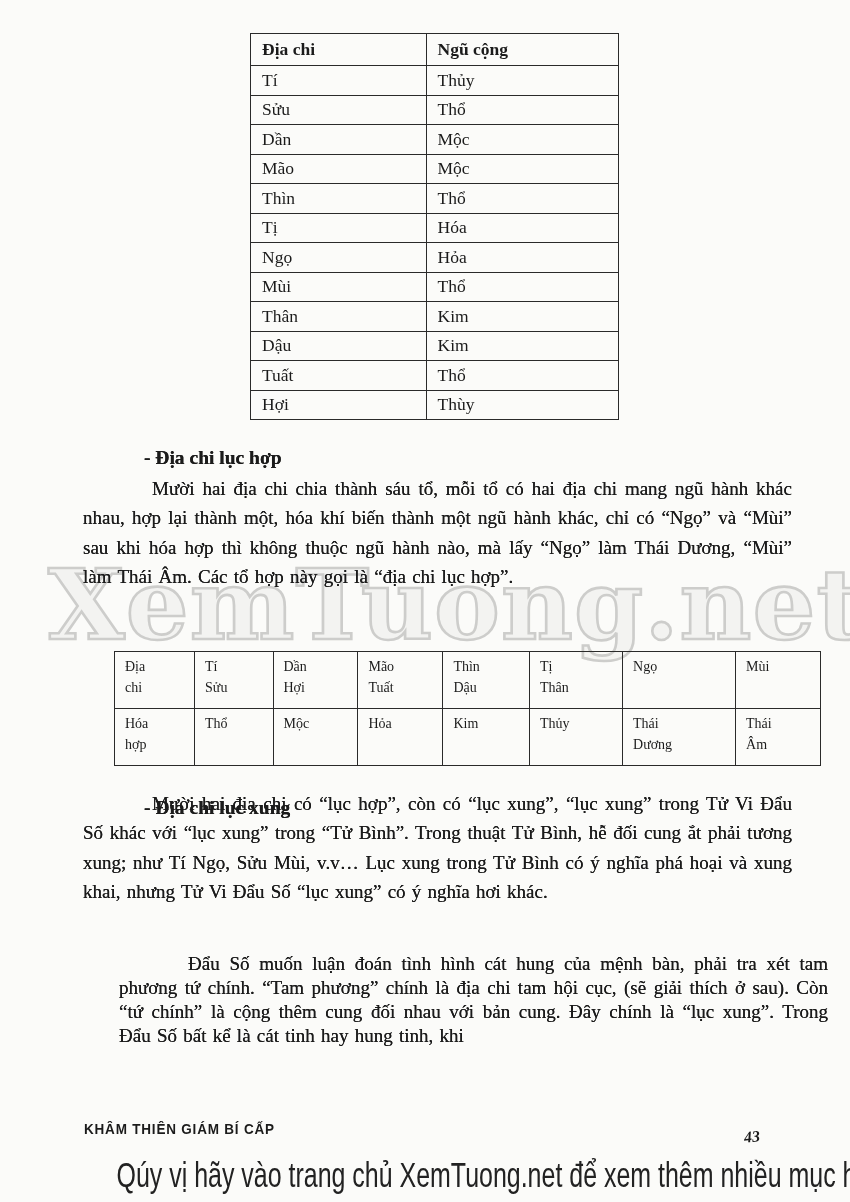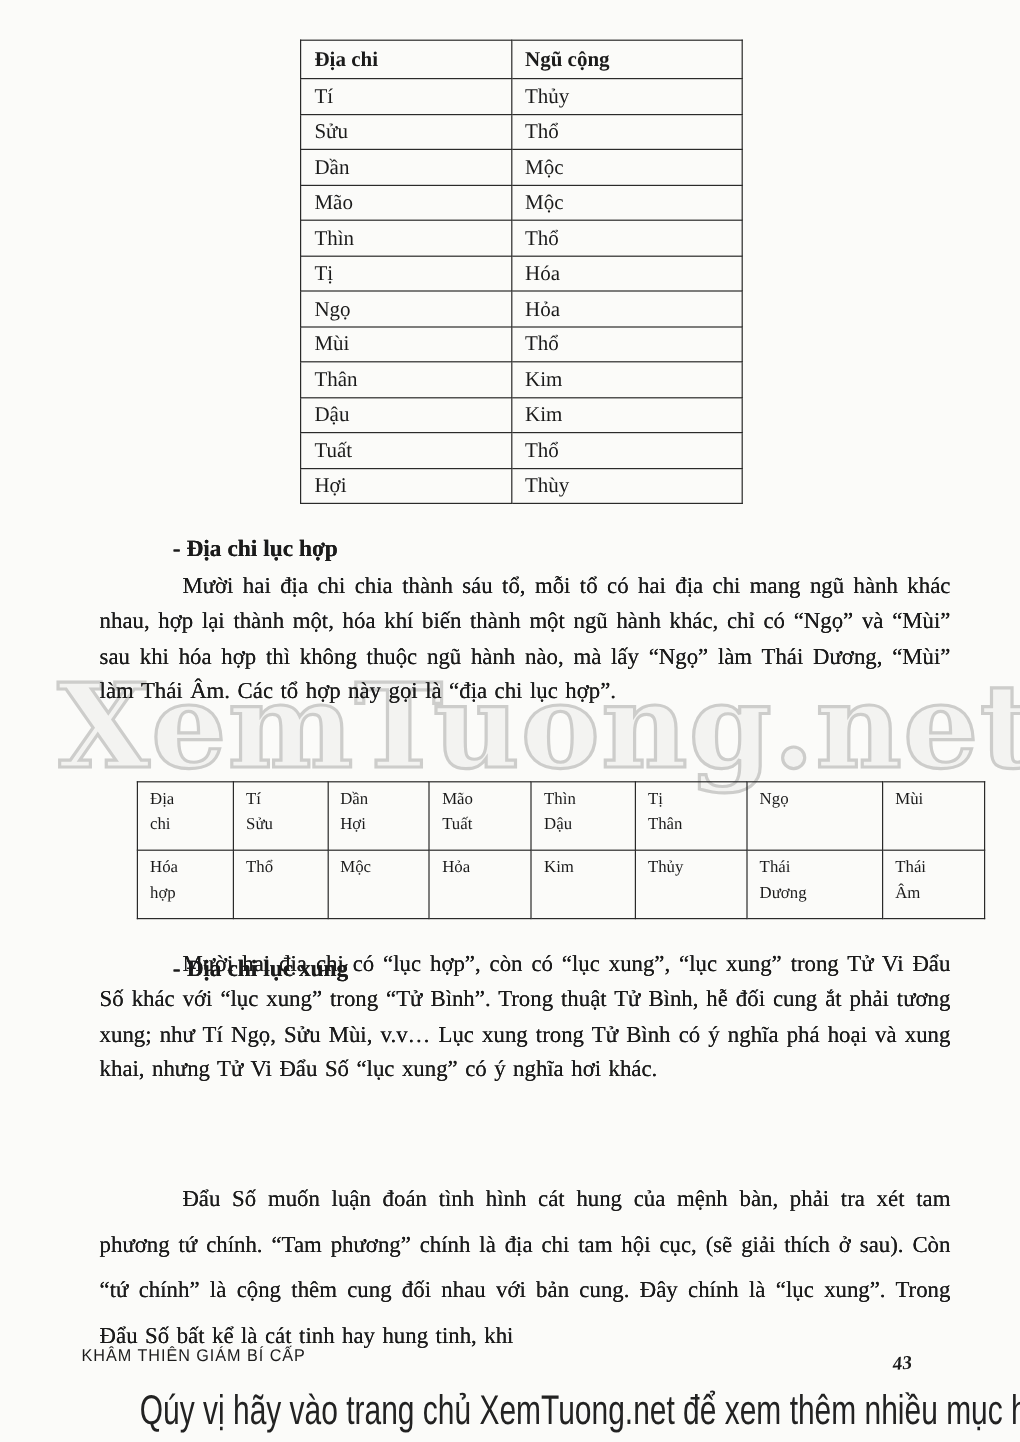--- a/index.html
+++ b/index.html
@@ -60,44 +60,44 @@
     text-align:justify;
     text-indent:69px;
     word-spacing:1.5px;
     z-index:2;
     text-shadow:0 0 0.4px currentColor;
   }
   #para1{top:474px;}
   #h1{top:447px;}
   #h2{top:797px;}
   #para2{top:789px;}
-  #para3{top:981px;line-height:38px;}
+  #para3{top:952px;line-height:24px;margin-left:36px;}
 
   
   .t2{
     position:absolute;left:84px;top:651px;width:707px;
     border-collapse:collapse;
     font-size:14px;
     z-index:2;
     margin-left:30px;
   }
   .t2 td{
     border:1.7px solid #2a2a2a;
     vertical-align:top;
     padding:4px 4px 2px 10px;
     height:50px;
     line-height:1.5;
     white-space:pre-line;
   }
 
   
   .footer-left{
-    position:absolute;left:68px;top:1122px;
+    position:absolute;left:84px;top:1122px;
     font-family:"Liberation Sans", sans-serif;
-    font-size:13.5px;font-weight:normal;
+    font-size:13.5px;font-weight:bold;
     letter-spacing:0.8px;
     transform:scaleY(1.05);
     z-index:2;
   }
   .page-number{
     position:absolute;left:744px;top:1128px;
     font-size:16px;font-weight:bold;font-style:italic;
     transform:rotate(-6deg);
     z-index:2;
   }

